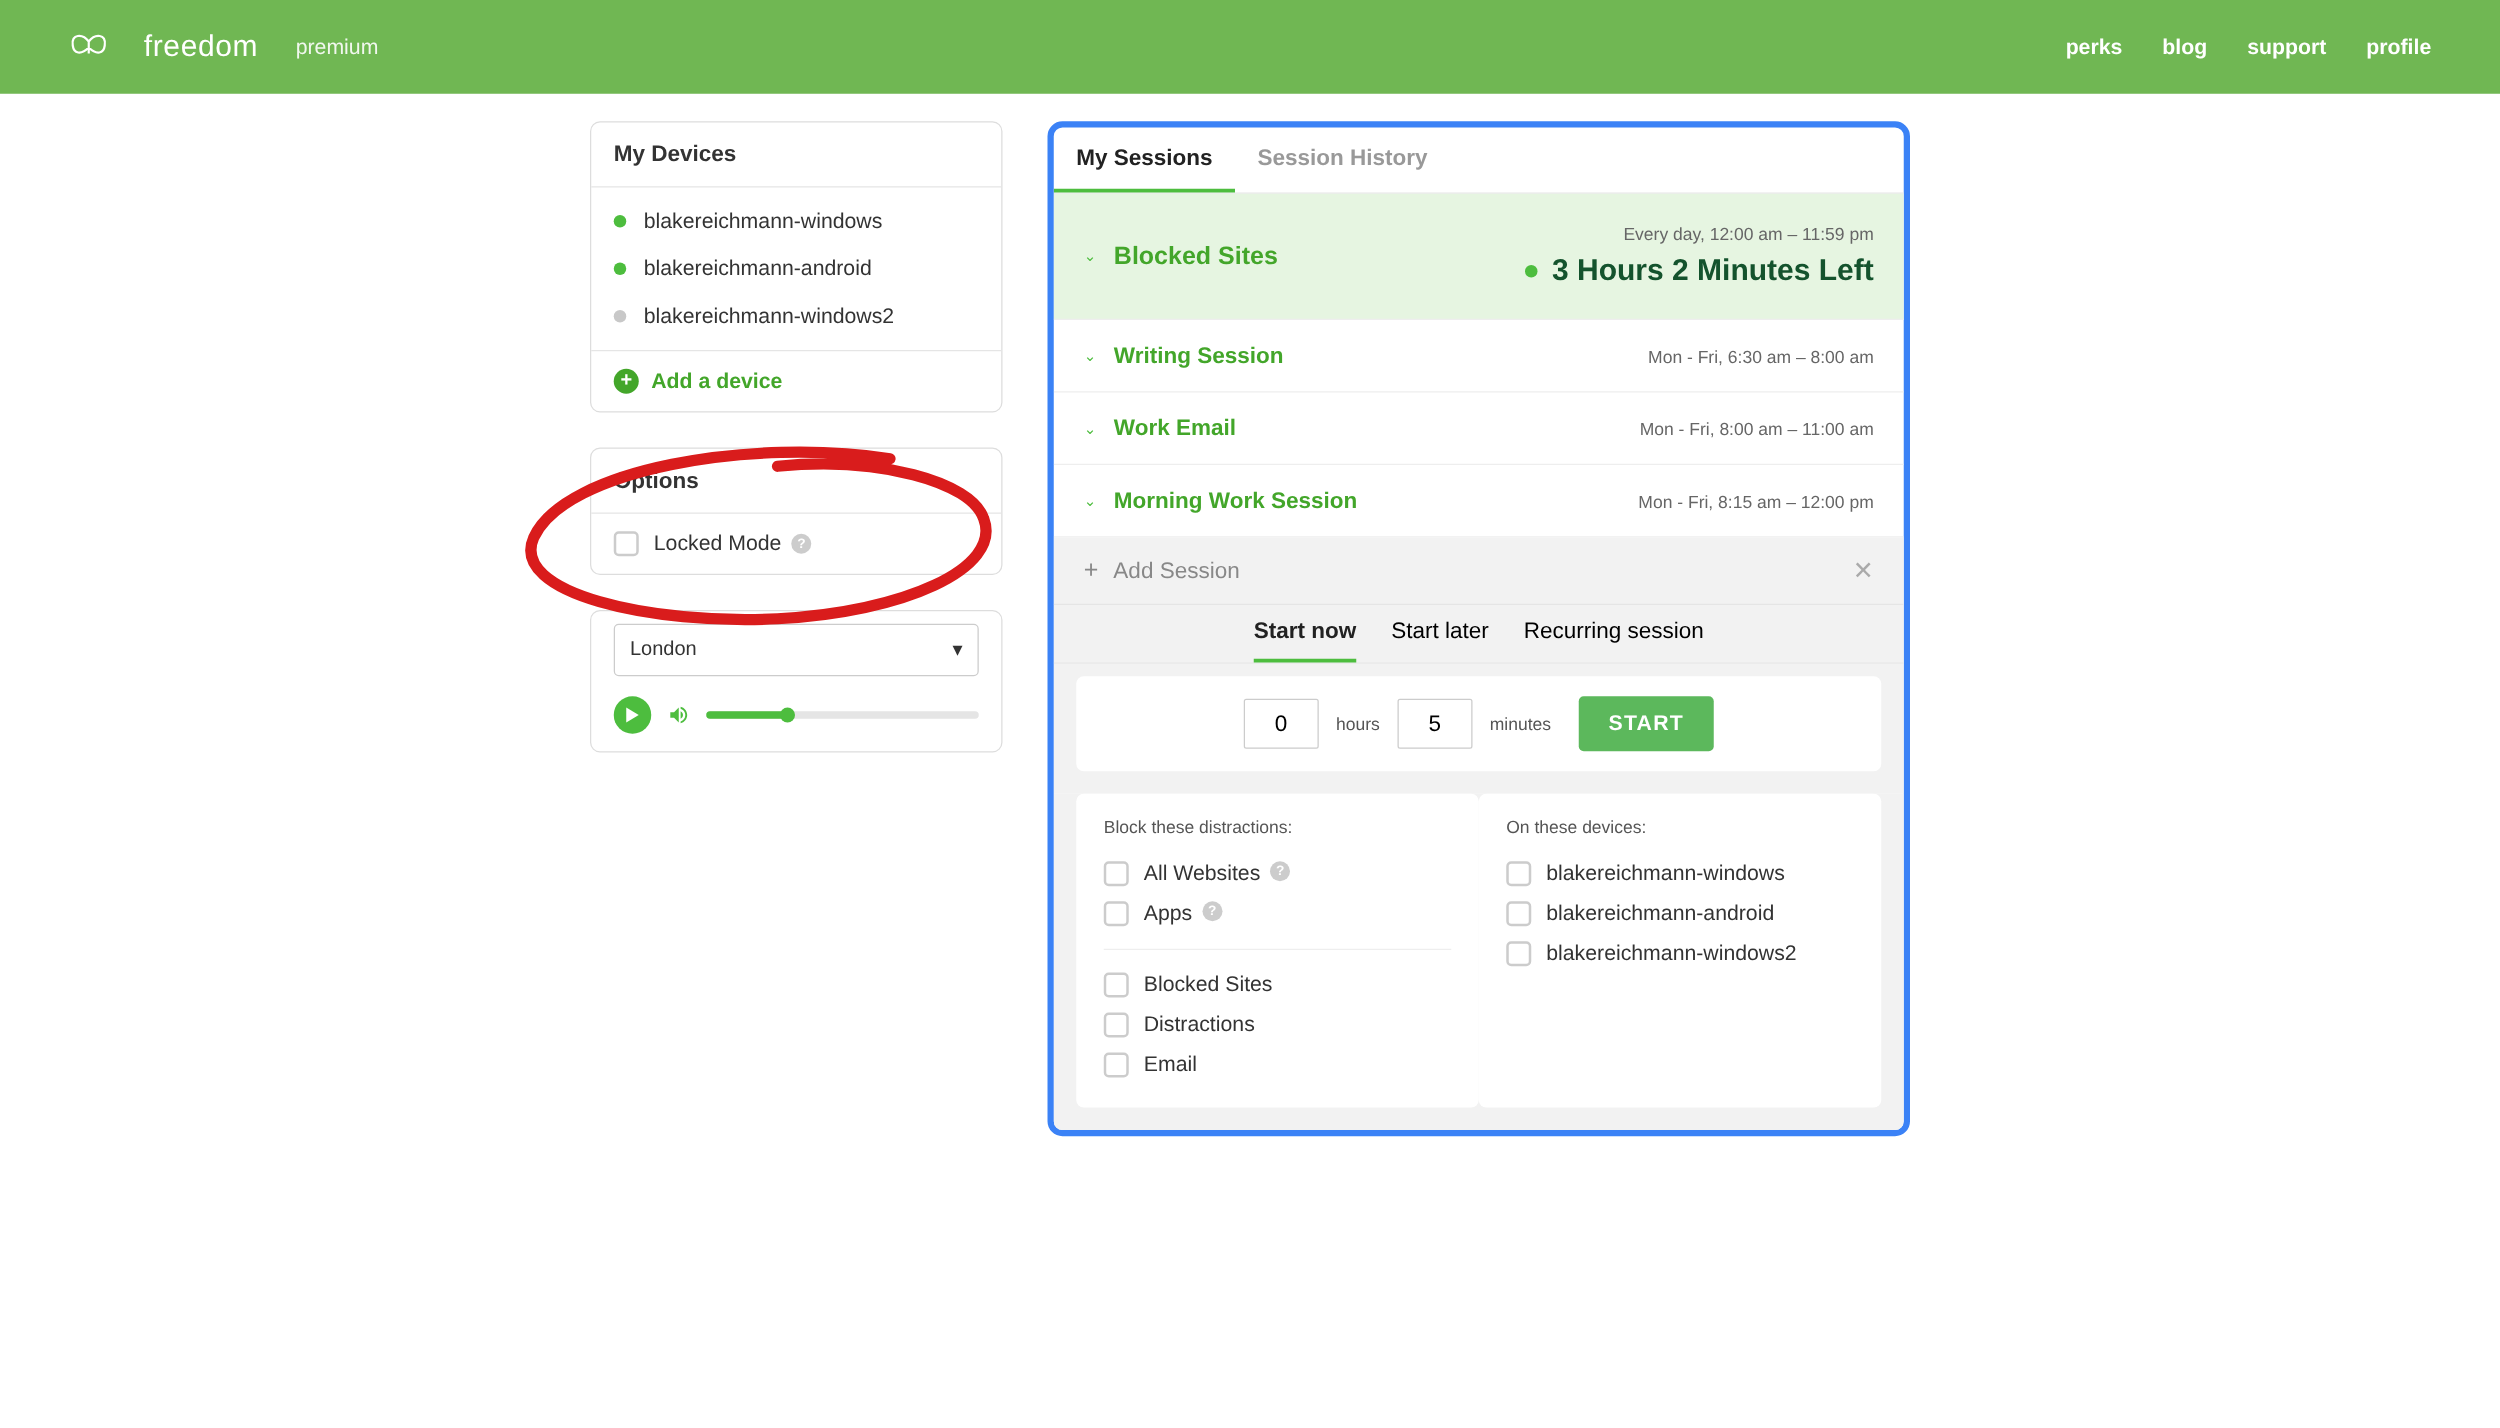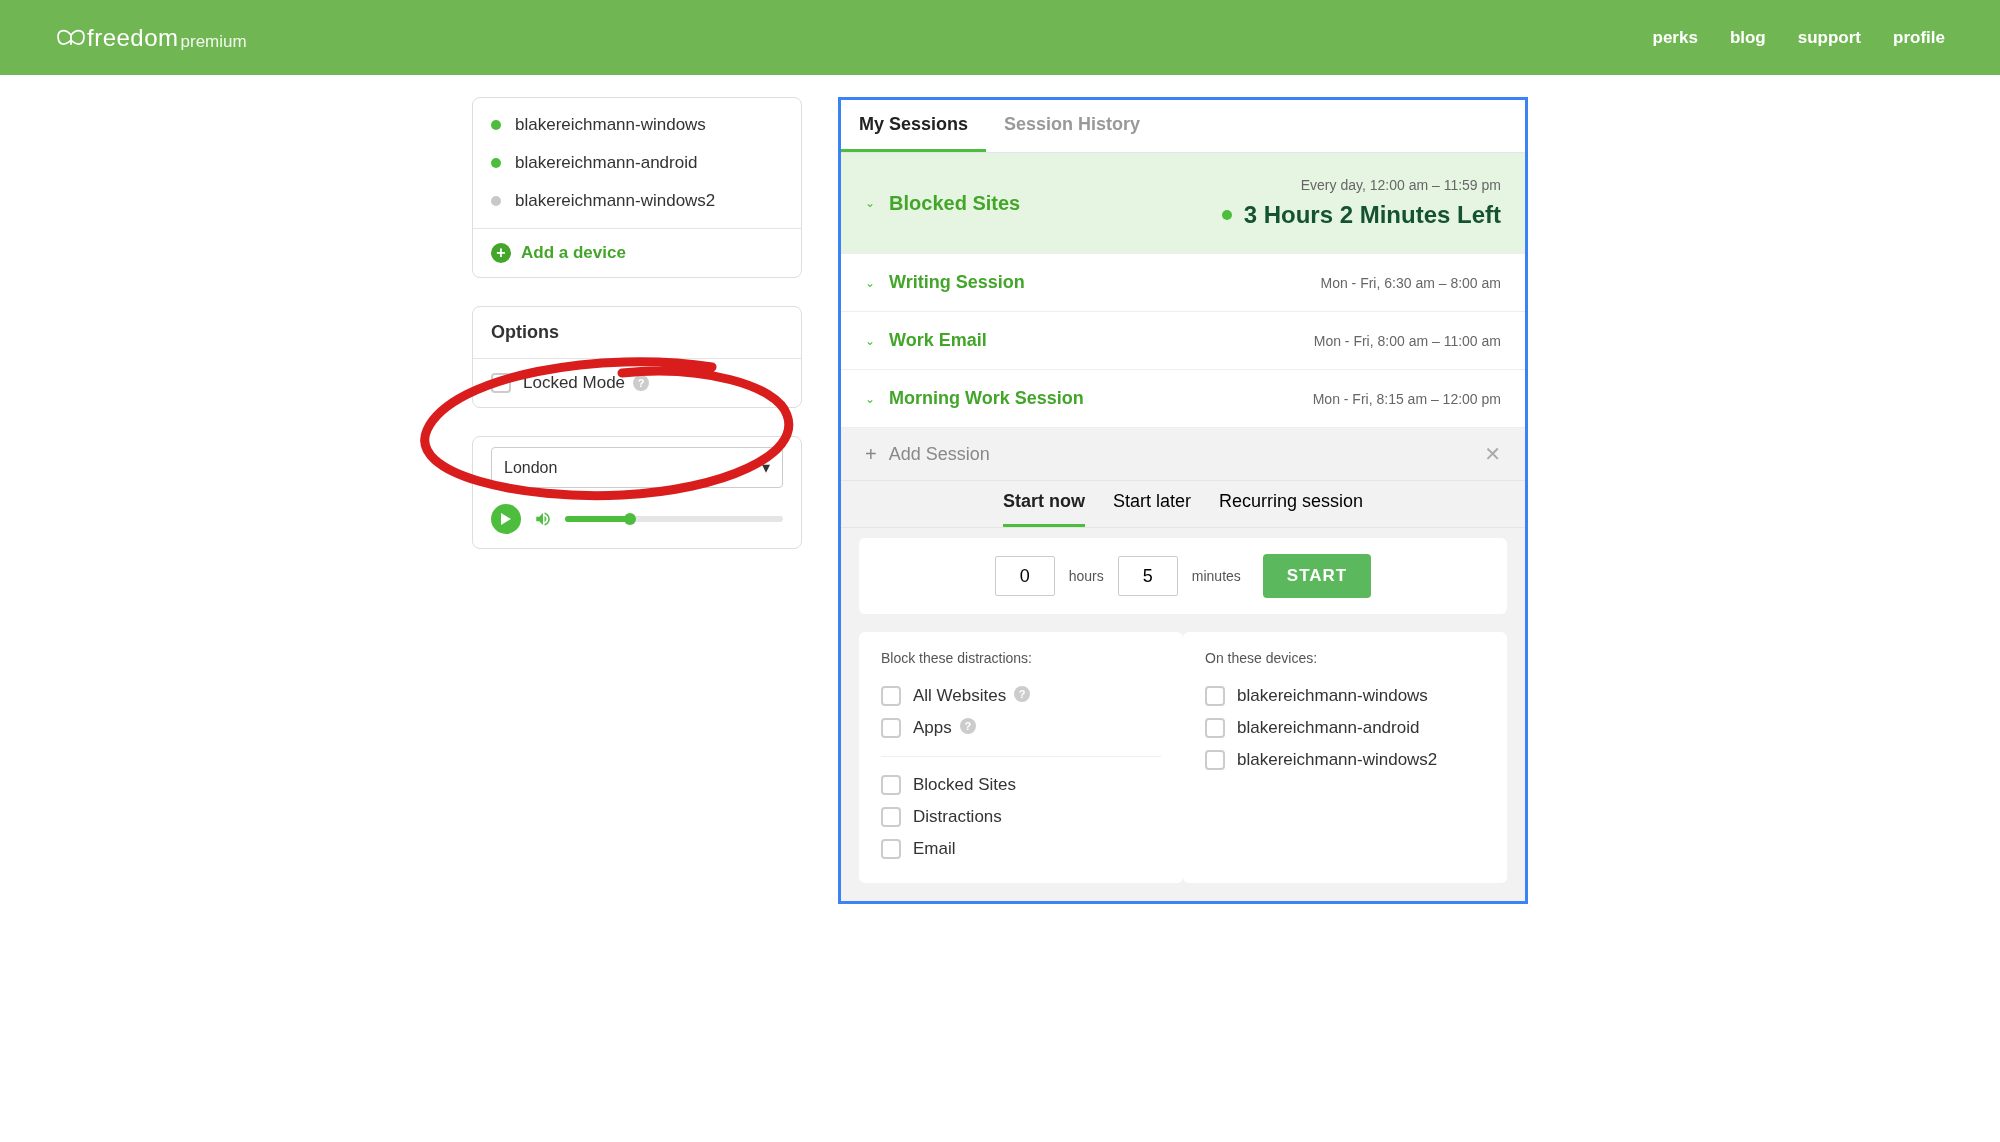--- a/index.html
+++ b/index.html
@@ -7,21 +7,21 @@
     
     .header {
       background: #70b753;
       height: 75px;
       display: flex;
       align-items: center;
       justify-content: space-between;
       padding: 0 55px;
       color: #fff;
     }
-    .logo-group { display: flex; align-items: flex-end; gap: 0; }
+    .logo-group { display: flex; align-items: center; gap: 28px; }
     .logo-icon { width: 32px; height: 24px; }
     .logo-text { font-size: 24px; font-weight: 400; letter-spacing: 0.5px; }
     .logo-sub { font-size: 17px; font-weight: 300; opacity: 0.9; margin-left: 2px; }
     .nav { display: flex; gap: 32px; }
     .nav a { color: #fff; text-decoration: none; font-size: 17px; font-weight: 600; }
     
     .container { display: flex; gap: 36px; padding: 22px 0; justify-content: center; }
     .left-col { width: 330px; position: relative; }
     .right-col { width: 690px; }
     
@@ -44,21 +44,21 @@
     
     .sound-select { width: 100%; border: 1px solid #ccc; padding: 10px 12px; font-size: 16px; border-radius: 4px; display: flex; justify-content: space-between; align-items: center; cursor: pointer; }
     .sound-controls { display: flex; align-items: center; gap: 12px; margin-top: 16px; }
     .play-btn { width: 30px; height: 30px; background: #4dbd3e; border-radius: 50%; display: flex; align-items: center; justify-content: center; cursor: pointer; }
     .play-btn svg { fill: #fff; }
     .vol-icon { color: #4dbd3e; }
     .vol-slider { flex: 1; height: 6px; background: #e5e5e5; border-radius: 3px; position: relative; }
     .vol-fill { height: 100%; background: #4dbd3e; border-radius: 3px; width: 30%; position: relative; }
     .vol-fill::after { content:''; position:absolute; right:-6px; top:-3px; width:12px; height:12px; background:#4dbd3e; border-radius:50%;}
     
-    .sessions-card { border: 3px solid #3b82f6; border-radius: 0; background: #fff; overflow: hidden; }
+    .sessions-card { border: 5px solid #3b82f6; border-radius: 12px; background: #fff; overflow: hidden; }
     .tabs { display: flex; border-bottom: 1px solid #e5e5e5; }
     .tab { padding: 14px 18px; font-size: 18px; font-weight: 700; color: #999; cursor: pointer; border-bottom: 3px solid transparent; }
     .tab.active { color: #222; border-bottom-color: #4dbd3e; }
     
     .session-row { display: flex; justify-content: space-between; align-items: center; padding: 18px 24px; border-bottom: 1px solid #eee; cursor: pointer; }
     .session-row.active { background: #e6f5e1; padding: 24px 24px; }
     .session-left { display: flex; align-items: center; gap: 14px; }
     .chev { color: #4dbd3e; font-size: 12px; }
     .session-name { color: #43a62a; font-size: 18px; font-weight: 600; }
     .session-row.active .session-name { font-size: 20px; font-weight: 700; }
@@ -106,20 +106,21 @@
     <a>blog</a>
     <a>support</a>
     <a>profile</a>
   </div>
 </div>
 
 <div class="container">
   <div class="left-col">
 
     <div class="card">
+      <div class="card-header">My Devices</div>
       <div class="device-list">
         <div class="device-item">
           <span class="dot online"></span>
           <span>blakereichmann-windows</span>
         </div>
         <div class="device-item">
           <span class="dot online"></span>
           <span>blakereichmann-android</span>
         </div>
         <div class="device-item">

